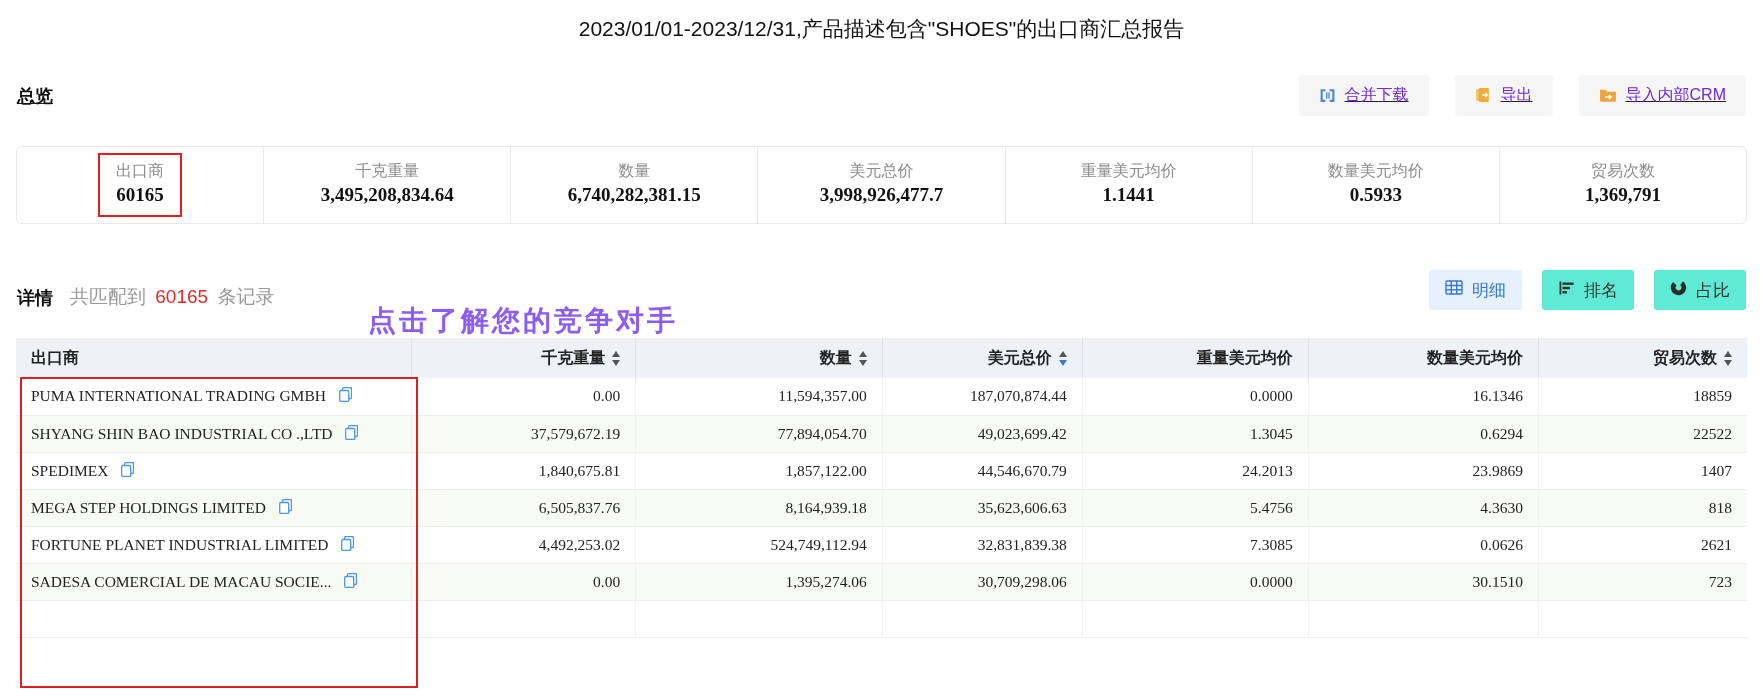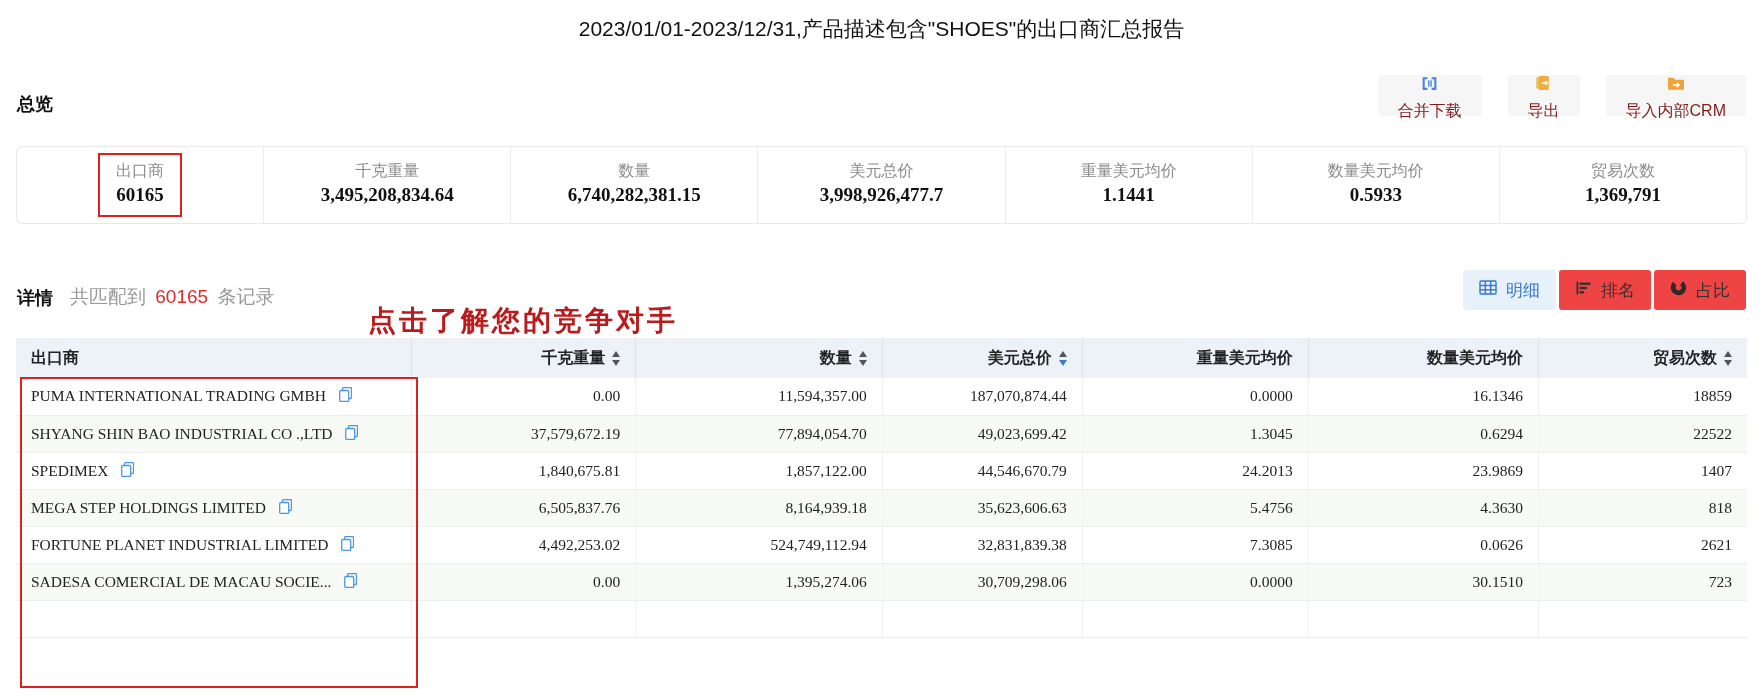--- a/index.html
+++ b/index.html
@@ -4,50 +4,50 @@
 <style>
   * { margin:0; padding:0; box-sizing:border-box; }
   html,body { width:1763px; height:696px; overflow:hidden; background:#fff;
     font-family:"Liberation Sans","DejaVu Sans",sans-serif; color:#222; }
   .page { position:relative; width:1763px; height:696px; }
 
   
   .title { text-align:center; padding-top:15px; font-size:21px; color:#111; }
 
   
-  .header-row { display:flex; align-items:flex-end; justify-content:space-between;
-    padding:0 17px; margin-top:32px; }
+  .header-row { display:flex; align-items:center; justify-content:space-between;
+    padding:0 17px; margin-top:32px;text-decoration:underline; }
   .section-label { font-size:18px; font-weight:bold; color:#111; }
   .toolbar { display:flex; gap:26px; }
   .tb-btn { display:flex; align-items:center; gap:9px; height:41px; padding:0 20px;
-    background:#f6f6f7; border:none; border-radius:4px; font-size:16px; color:#7f1d1d;
-    cursor:pointer; font-family:inherit;flex-direction:column; }
+    background:#f6f6f7; border:none; border-radius:4px; font-size:16px; color:#6d28d9;
+    cursor:pointer; font-family:inherit; }
   .tb-btn svg { display:block; }
 
   
   .stats-card { margin:30px 16px 0; height:78px; border:1px solid #e9e9e9;
     border-radius:6px; display:flex; align-items:stretch; }
   .stat { flex:1; display:flex; align-items:center; justify-content:center; }
   .stat + .stat { border-left:1px solid #ececec; }
   .stat-box { text-align:center; padding:4px 16px 6px; border:2px solid transparent; }
   .stat-box.highlight { border-color:#e02020; }
   .stat-label { font-size:16px; color:#8c8c8c; line-height:1.45; }
   .stat-value { font-size:19px; color:#111; font-weight:600; line-height:1.4;
     font-family:"Liberation Serif","DejaVu Serif",serif; }
 
   
   .detail-row { display:flex; align-items:flex-end; padding:0 17px; margin-top:46px; height:40px; }
   .match-text { margin-left:17px; font-size:19px; color:#999; }
   .match-count { color:#e02b2b; margin:0 4px; }
   .annotation { position:absolute; left:368px; top:302px; font-size:28px; font-weight:bold;
-    color:#b91c1c; font-family:"DejaVu Serif","Liberation Serif",serif; letter-spacing:3px;
+    color:#8b5cf6; font-family:"DejaVu Serif","Liberation Serif",serif; letter-spacing:3px;
     white-space:nowrap; }
-  .view-toggles { margin-left:auto; display:flex; gap:3px; }
+  .view-toggles { margin-left:auto; display:flex; gap:20px; }
   .vt-btn { display:flex; align-items:center; gap:9px; height:40px; padding:0 16px;
-    background:#ef4444; border:none; border-radius:3px; font-size:17px; color:#333;
+    background:#5eead4; border:none; border-radius:3px; font-size:17px; color:#333;
     cursor:pointer; font-family:inherit; }
   .vt-btn.active { background:#e7f1fc; color:#3577cf; }
 
   
   .table-wrap { margin:28px 16px 0; }
   table { width:100%; border-collapse:collapse; table-layout:fixed; }
   thead th { background:#edf1f8; height:40px; font-size:16px; font-weight:bold; color:#222;
     padding:0 15px; text-align:right; border-right:1px solid #dde1e9; cursor:pointer; }
   thead th:first-child { text-align:left; }
   thead th:last-child { border-right:none; }

